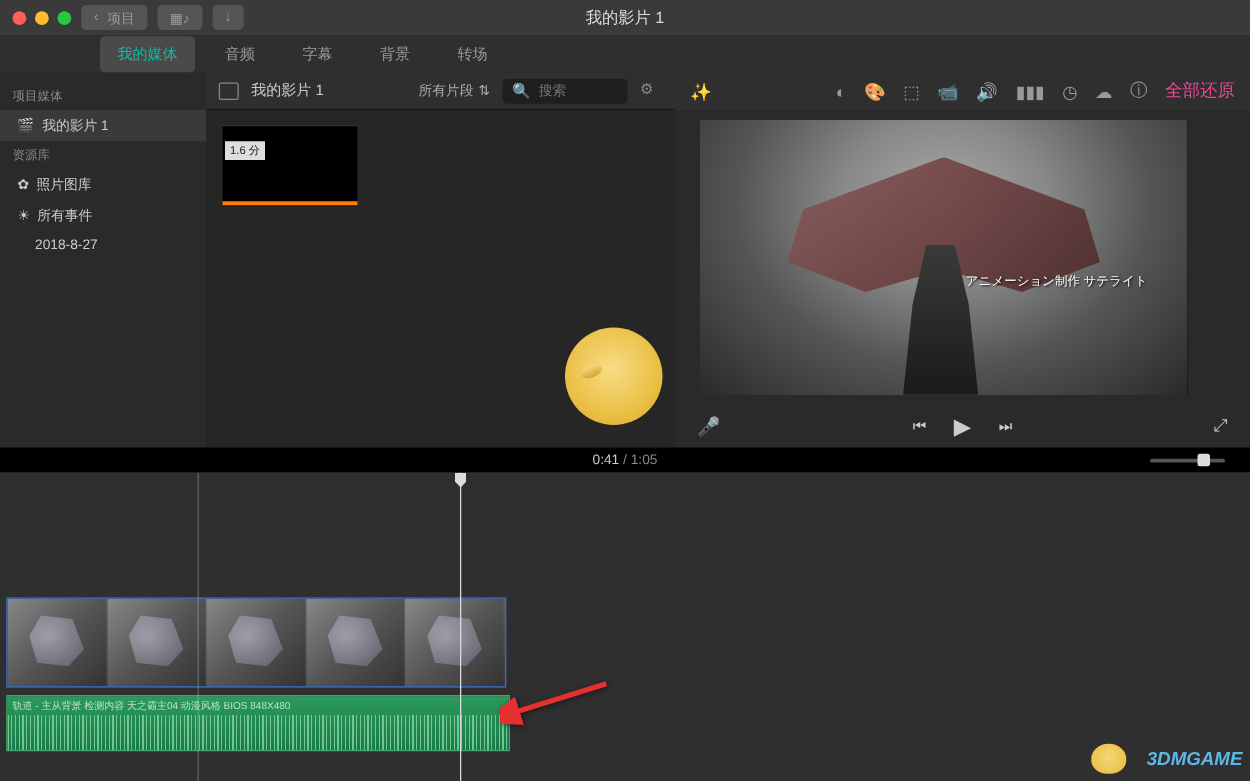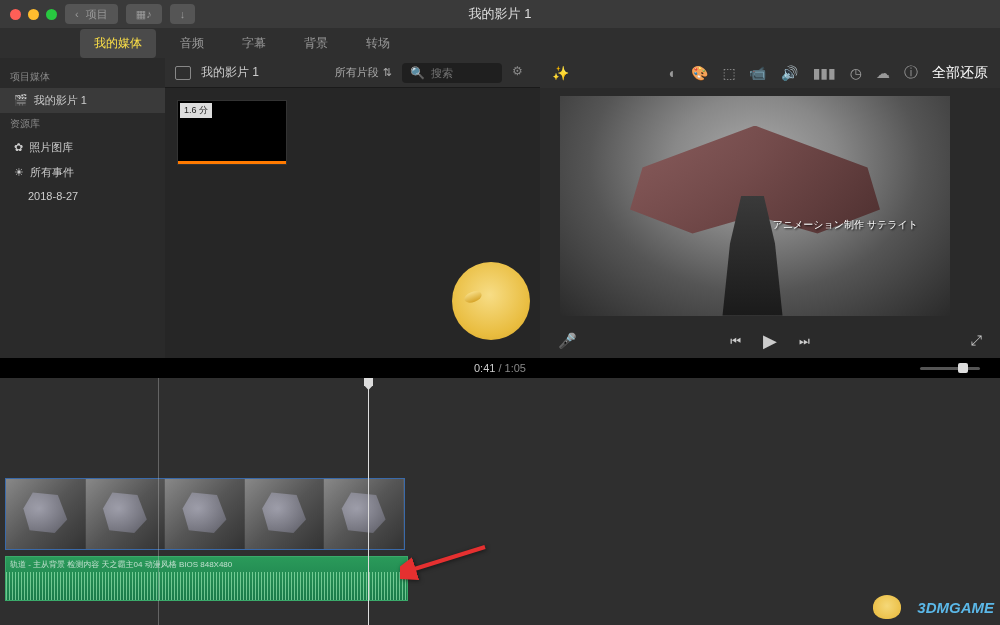--- a/index.html
+++ b/index.html
@@ -4,21 +4,21 @@
 <style>
 *{margin:0;padding:0;box-sizing:border-box;font-family:-apple-system,"Helvetica Neue",sans-serif;user-select:none}
 body{background:#2a2a2a;width:1000px;height:625px;overflow:hidden;color:#ccc;font-size:12px;position:relative}
 .titlebar{height:28px;background:#3a3a3a;display:flex;align-items:center;padding:0 10px;position:relative}
 .traffic{display:flex;gap:7px}
 .dot{width:11px;height:11px;border-radius:50%}
 .tbtn{background:#555;border-radius:4px;padding:3px 10px;margin-left:8px;font-size:11px;color:#999;display:flex;align-items:center;gap:4px;height:20px}
 .title-c{position:absolute;left:0;right:0;text-align:center;color:#ddd;font-size:13px;pointer-events:none}
 .tabbar{height:30px;background:#2f2f2f;display:flex;align-items:center;padding-left:80px}
 .tab{padding:6px 14px;color:#999;font-size:12px;cursor:pointer}
-.tab.active{background:#4a4a4a;border-radius:4px;color:#fde047}
+.tab.active{background:#4a4a4a;border-radius:4px;color:#14b8a6}
 .tab:not(.active){margin-left:10px}
 .upper{height:300px;display:flex}
 .sidebar{width:165px;background:#2a2a2a;padding:8px 0;font-size:11px}
 .sbhdr{color:#888;padding:4px 10px;font-size:10px}
 .sbitem{padding:5px 10px 5px 14px;color:#ccc;display:flex;align-items:center;gap:6px;cursor:pointer}
 .sbitem.sel{background:#3a3a3a}
 .sbitem.in1{padding-left:28px}
 .sbitem.in2{padding-left:40px;color:#aaa}
 .tri{display:inline-block;width:0;height:0;border-top:4px solid transparent;border-bottom:4px solid transparent;border-left:5px solid #999}
 .tri.dn{border-left:4px solid transparent;border-right:4px solid transparent;border-top:5px solid #999;border-bottom:none}
@@ -26,27 +26,27 @@
 .bbar{height:30px;background:#2f2f2f;display:flex;align-items:center;padding:0 10px;gap:10px;border-bottom:1px solid #1a1a1a}
 .bbar .sq{width:16px;height:14px;border:1.5px solid #888;border-radius:2px}
 .bname{color:#ccc;flex:0 0 auto}
 .sp{flex:1}
 .ddl{color:#aaa;font-size:11px;display:flex;align-items:center;gap:4px}
 .srch{background:#1f1f1f;border-radius:4px;padding:3px 8px;color:#888;display:flex;align-items:center;gap:6px;width:100px;height:20px}
 .srch input{background:none;border:none;color:#ccc;width:60px;font-size:11px;outline:none}
 .gear{width:18px;height:18px;color:#888}
 .bcont{flex:1;padding:12px;position:relative}
 .clip{width:110px;height:65px;background:#000;border:1px solid #333;position:relative}
-.clip .lbl{position:absolute;top:2px;left:2px;background:#ddd;color:#222;font-size:9px;padding:1px 4px}
+.clip .lbl{position:absolute;top:12px;left:2px;background:#ddd;color:#222;font-size:9px;padding:1px 4px}
 .clip .ob{position:absolute;bottom:0;left:0;right:0;height:3px;background:#ff7a00}
 .preview{width:460px;background:#2a2a2a;display:flex;flex-direction:column}
 .ptools{height:30px;background:#2f2f2f;display:flex;align-items:center;padding:0 12px;gap:14px;color:#999;justify-content:flex-end}
 .ptools .wand{margin-right:auto}
 .ptools span{cursor:pointer;font-size:14px}
-.reset{font-size:11px;color:#ffffff}
+.reset{font-size:11px;color:#ec4899}
 .vwin{flex:1;display:flex;align-items:center;justify-content:flex-start;padding:8px 20px}
 .vid{width:390px;height:220px;background:#000;position:relative;overflow:hidden}
 .vid .sky{position:absolute;inset:0;background:radial-gradient(ellipse at 50% 30%,#aaa 0%,#888 30%,#555 60%,#2a2a2a 100%)}
 .vid .cape{position:absolute;top:30px;left:70px;width:250px;height:120px;background:linear-gradient(135deg,#8b5a5a,#6b4040,#4a2a2a);clip-path:polygon(50% 0%,95% 35%,100% 70%,75% 90%,50% 75%,25% 90%,0% 70%,5% 35%);opacity:.92}
 .vid .body{position:absolute;bottom:0;left:155px;width:75px;height:120px;background:linear-gradient(180deg,#3a3a3a,#1a1a1a);clip-path:polygon(35% 0%,65% 0%,80% 40%,90% 100%,10% 100%,20% 40%)}
 .vid .sub{position:absolute;top:122px;right:32px;color:#fff;font-size:10px;text-shadow:1px 1px 2px #000}
 .pctl{height:35px;display:flex;align-items:center;padding:0 18px;color:#ccc;gap:18px}
 .pctl .mic{margin-right:auto;font-size:15px}
 .pctl .cnav{display:flex;gap:22px;align-items:center;position:absolute;left:50%;transform:translateX(-50%)}
 .pctl .fs{margin-left:auto;font-size:14px}

